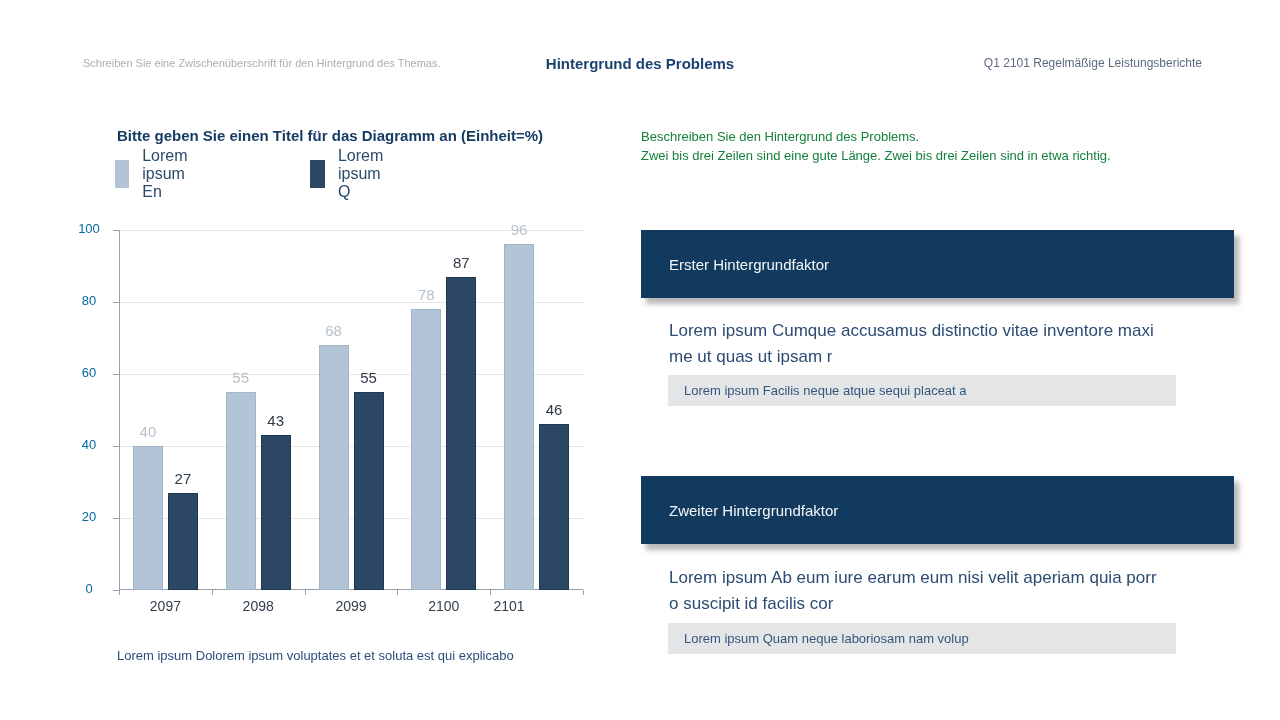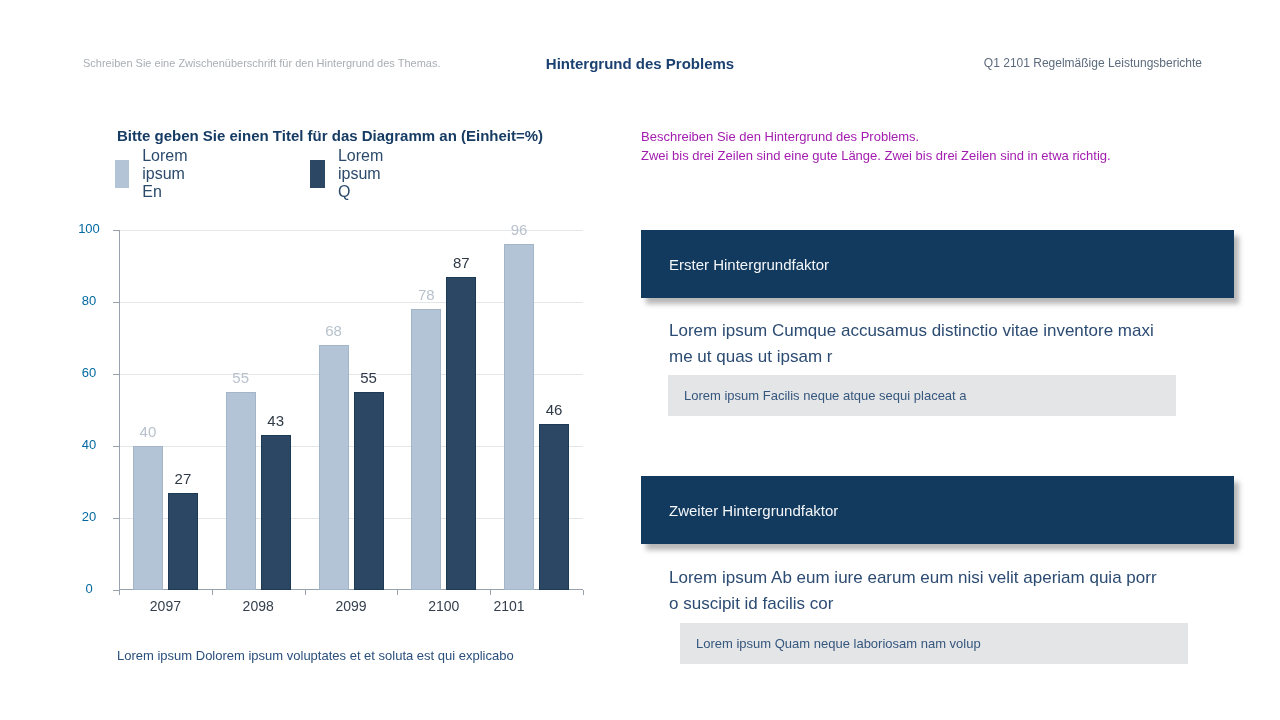--- a/index.html
+++ b/index.html
@@ -24,30 +24,30 @@
         border-left:1px solid #98a2ac;border-bottom:1px solid #98a2ac;}
   .gridline{position:absolute;height:1px;background:#e4e7ea;}
   .ytick-label{position:absolute;width:44px;text-align:center;font-size:13px;color:#0369a1;}
   .ytick-mark{position:absolute;height:1px;width:6px;background:#98a2ac;}
   .xtick-mark{position:absolute;width:1px;height:5px;background:#98a2ac;}
   .bar{position:absolute;box-sizing:border-box;}
   .bar-label{position:absolute;width:50px;text-align:center;font-size:15px;}
   .xcat-label{position:absolute;width:80px;text-align:center;font-size:14px;color:#333f4c;}
   .caption{left:117px;top:648px;font-size:13px;color:#2a4f7c;}
   
-  .descr{left:641px;top:127px;font-size:13px;color:#a21caf;line-height:19px;}
+  .descr{left:641px;top:127px;font-size:13px;color:#15803d;line-height:19px;}
   .factor-header{left:641px;width:593px;height:68px;background:#12395e;
        box-shadow:5px 6px 5px rgba(95,95,95,0.45);display:flex;align-items:center;}
   .factor-header span{color:#f4f7fa;font-size:15px;margin-left:28px;}
   .fh1{top:230px;} .fh2{top:476px;}
   .factor-body{left:669px;font-size:17px;color:#2c4b72;line-height:26px;}
   .fb1{top:318px;} .fb2{top:565px;}
-  .factor-note{left:668px;width:508px;height:41px;background:#e4e5e7;display:flex;align-items:center;}
+  .factor-note{left:668px;width:508px;height:31px;background:#e4e5e7;display:flex;align-items:center;}
   .factor-note span{margin-left:16px;font-size:13px;color:#35567d;}
-  .fn1{top:375px;} .fn2{top:623px;margin-left:12px;}
+  .fn1{top:375px;} .fn2{top:623px;}
 </style>
 </head>
 <body>
 
 <div class="slide">
 
   <div class="abs hdr-left">Schreiben Sie eine Zwischenüberschrift für den Hintergrund des Themas.</div>
   <div class="abs hdr-title">Hintergrund des Problems</div>
   <div class="abs hdr-right">Q1 2101 Regelmäßige Leistungsberichte</div>
 

